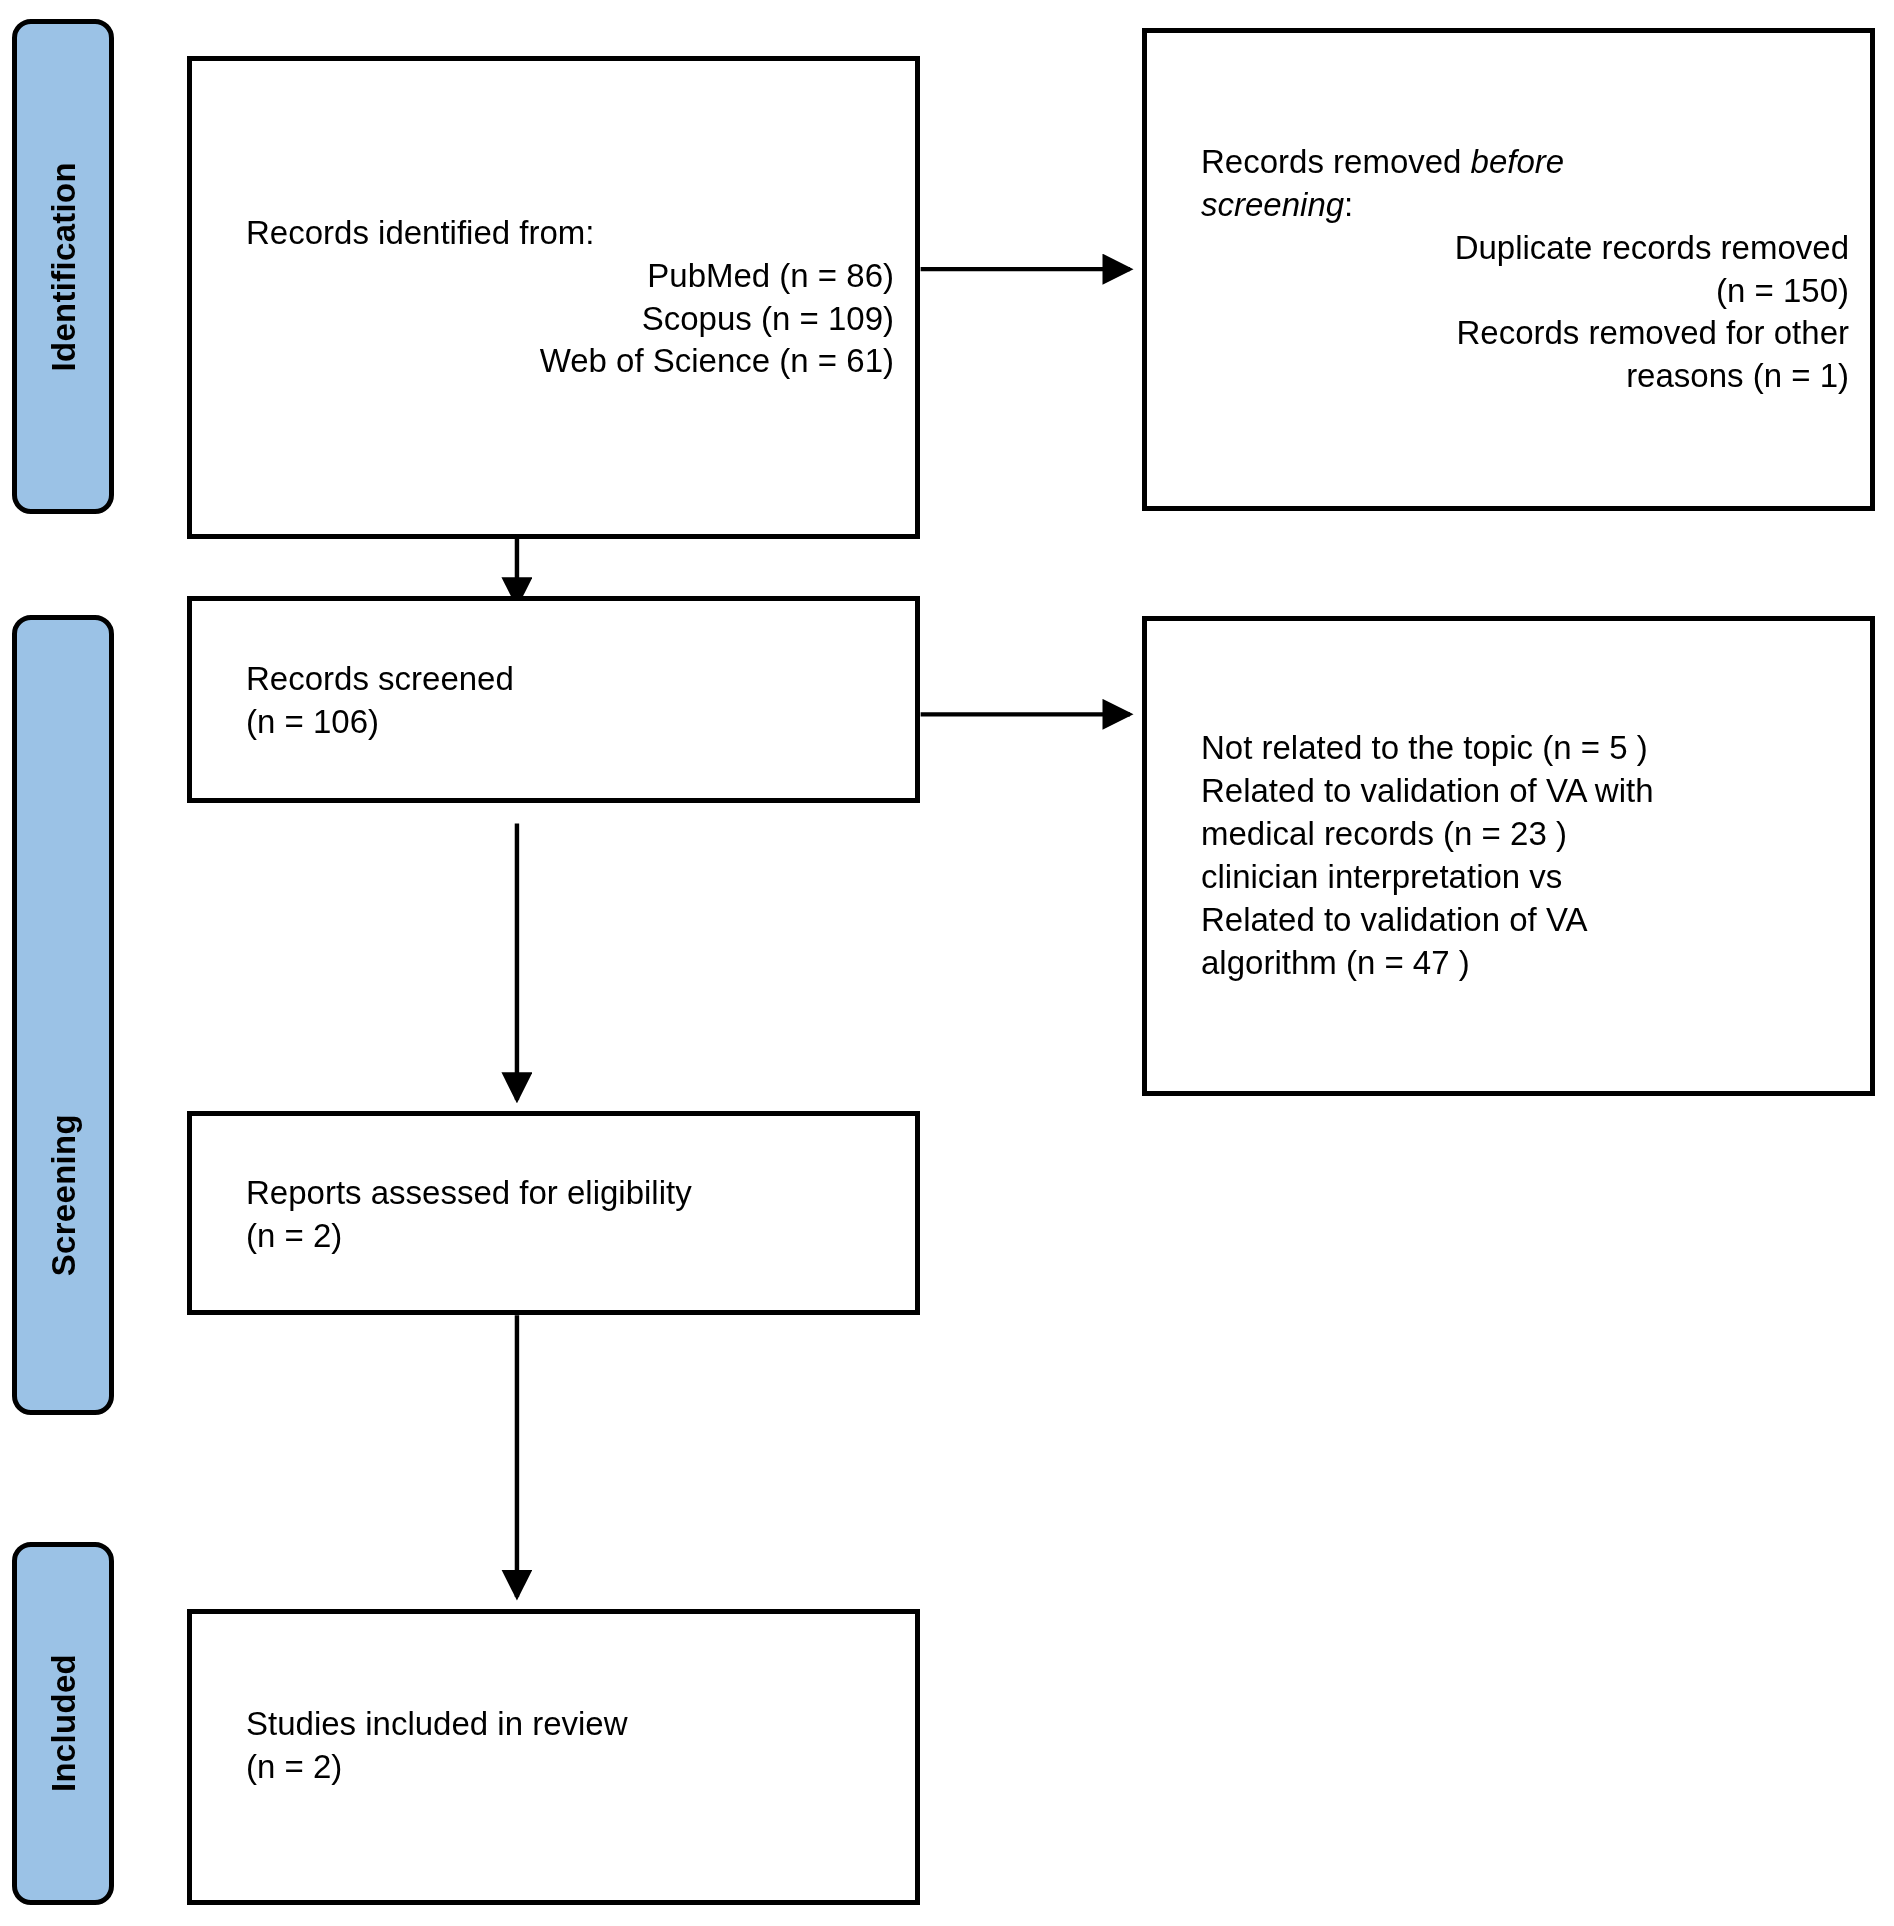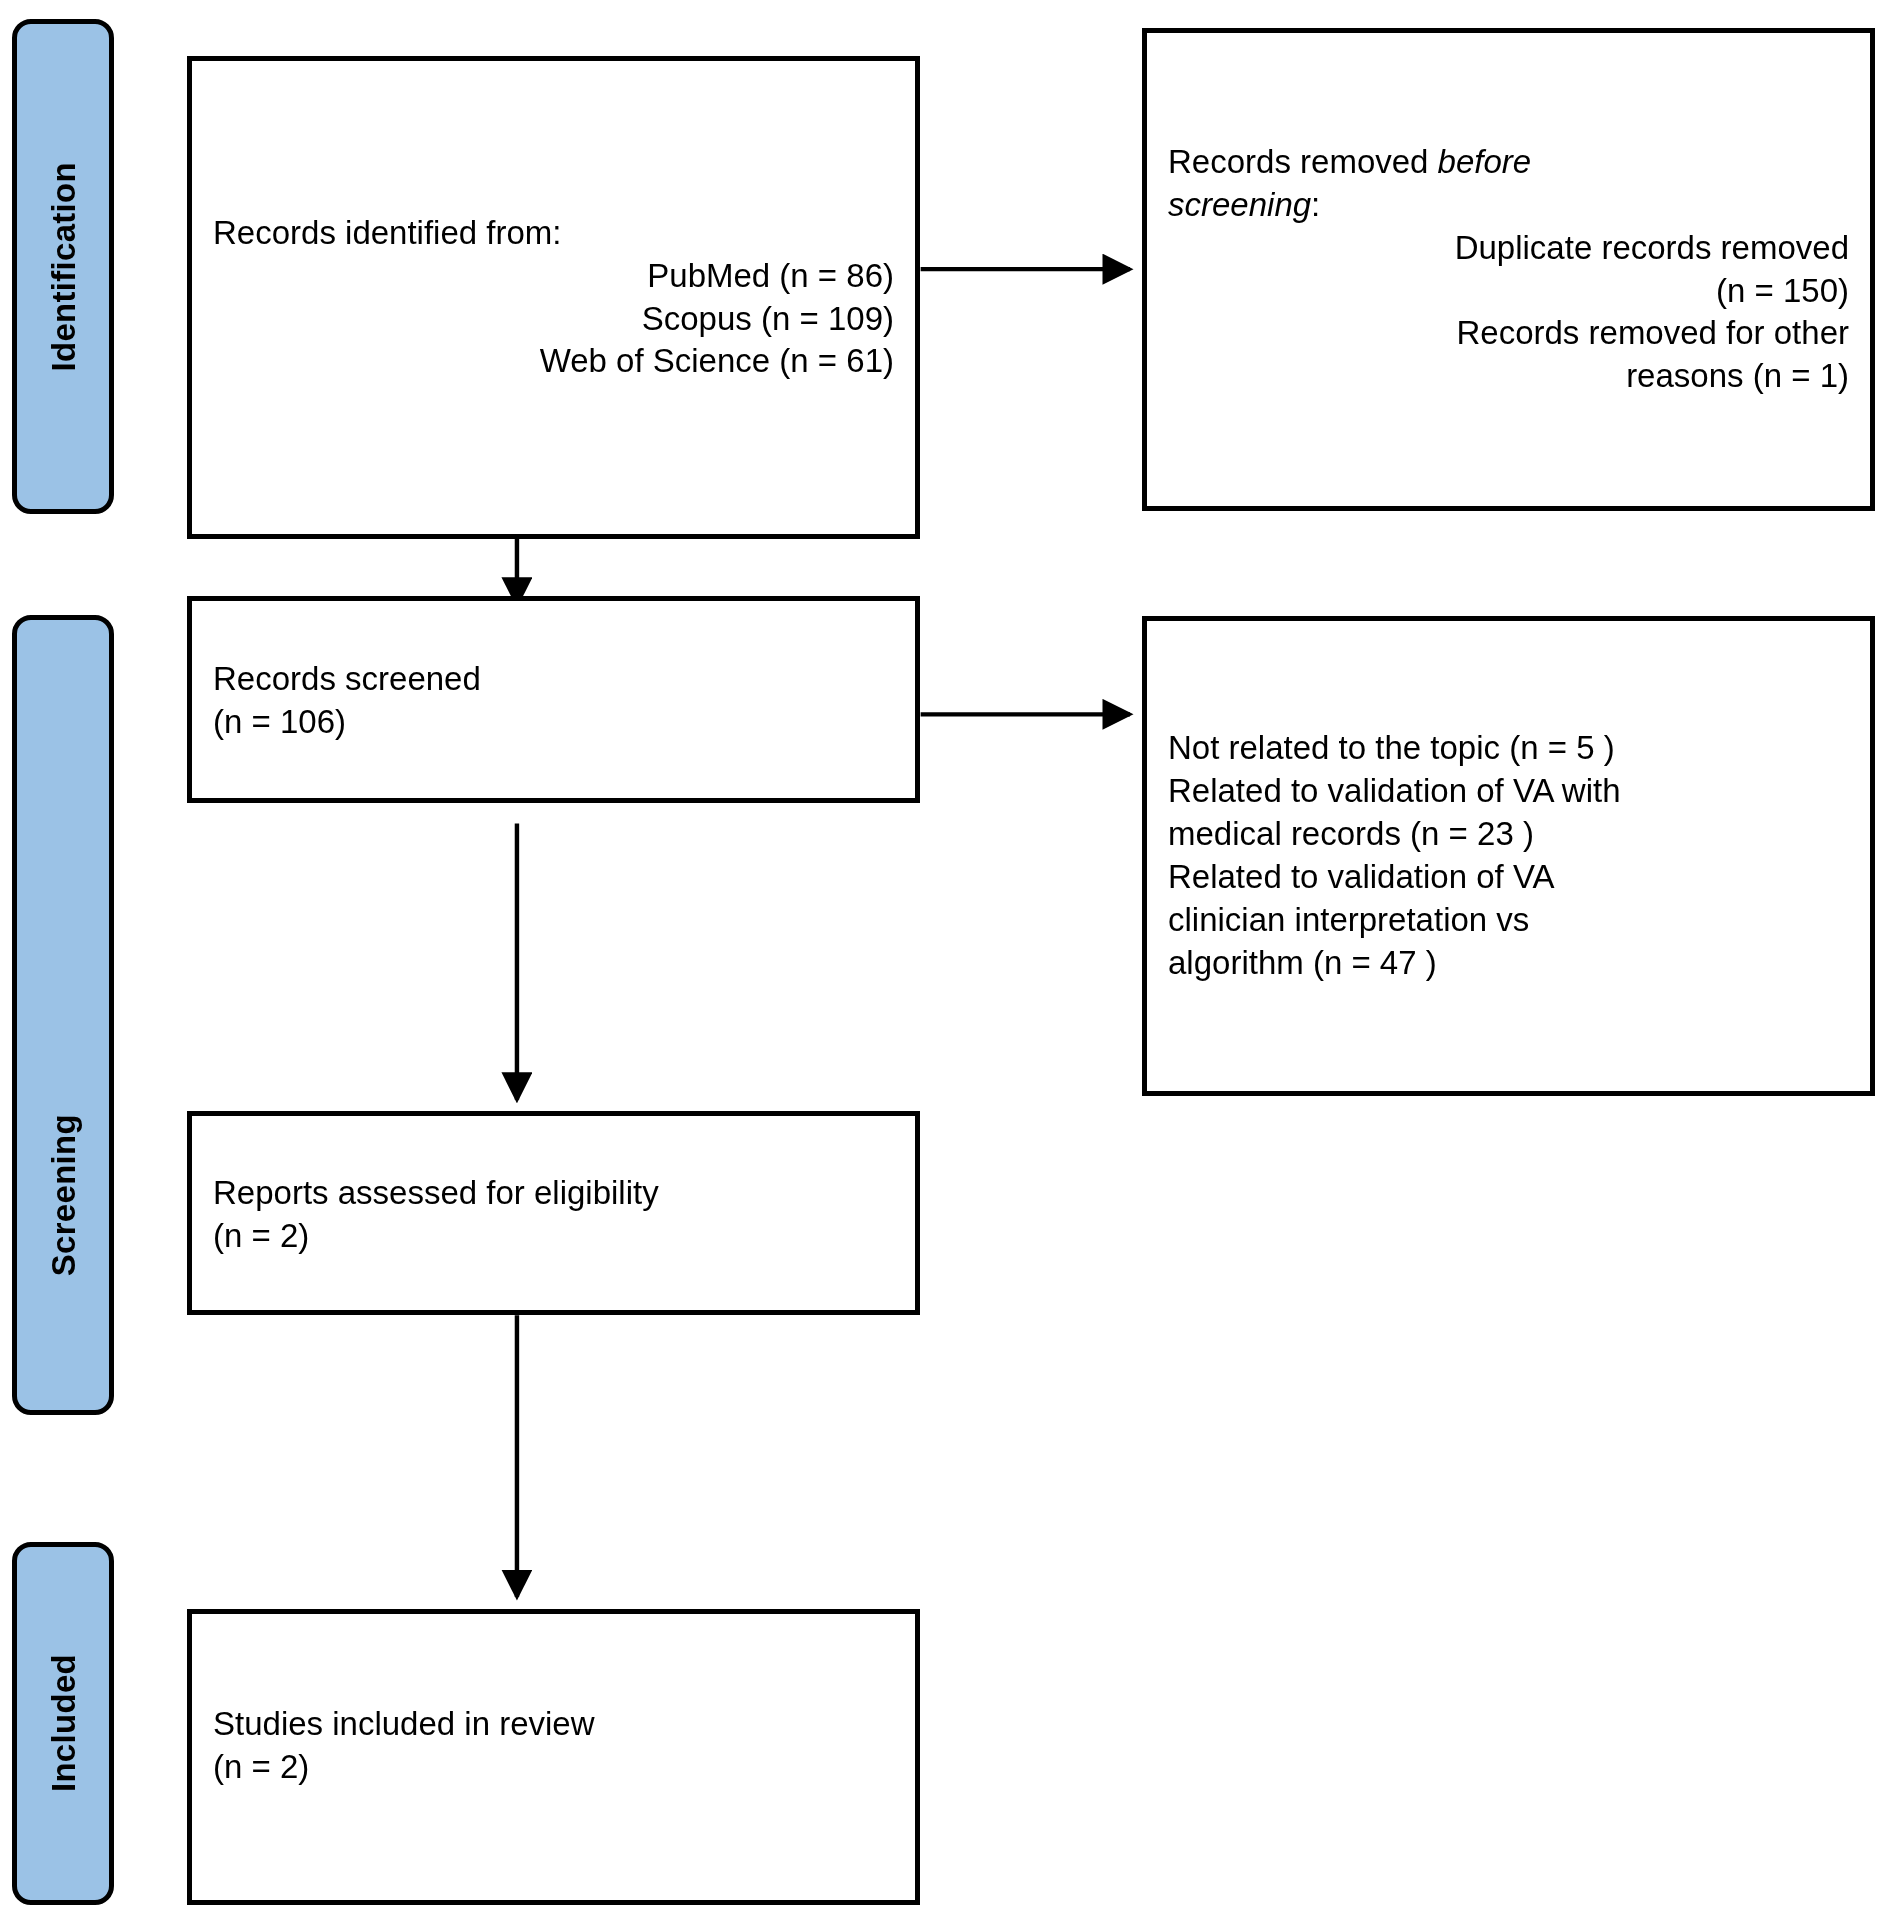--- a/index.html
+++ b/index.html
@@ -42,20 +42,21 @@
 
   
   .pbox {
     position: absolute;
     box-sizing: border-box;
     background: #ffffff;
     border: 5px solid #000000;
     display: flex;
     flex-direction: column;
     justify-content: center;
+    padding-left: 33px;
   }
   .pbox .ptext {
     padding: 0 21px;
     font-size: 33px;
     line-height: 1.30;
     color: #000000;
   }
   .pbox .ptext .ln { display: block; white-space: pre; }
   .pbox .ptext .ln.indent { padding-left: 34px; text-align: right; }
   .pbox .ptext em { font-style: italic; }
@@ -129,22 +130,22 @@
       <span class="ln">Records screened</span>
       <span class="ln">(n = 106)</span>
     </div>
   </div>
 
   <div class="pbox" style="left:1142px; top:616px; width:733px; height:480px;">
     <div class="ptext">
       <span class="ln">Not related to the topic (n = 5 )</span>
       <span class="ln">Related to validation of VA with</span>
       <span class="ln">medical records (n = 23 )</span>
+      <span class="ln">clinician interpretation vs</span>
       <span class="ln">Related to validation of VA</span>
-      <span class="ln">clinician interpretation vs</span>
       <span class="ln">algorithm (n = 47 )</span>
     </div>
   </div>
 
   <div class="pbox" style="left:187px; top:1111px; width:733px; height:204px;">
     <div class="ptext" style="padding-top:3.3px;">
       <span class="ln">Reports assessed for eligibility</span>
       <span class="ln">(n = 2)</span>
     </div>
   </div>

